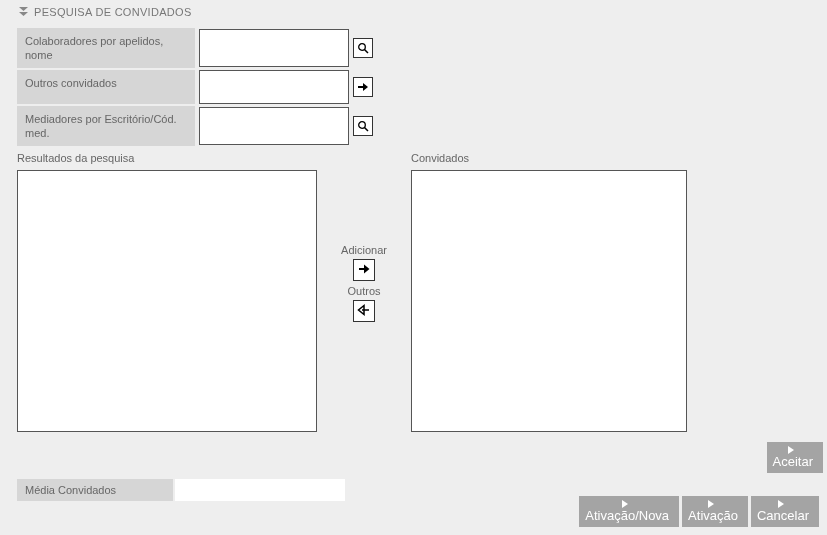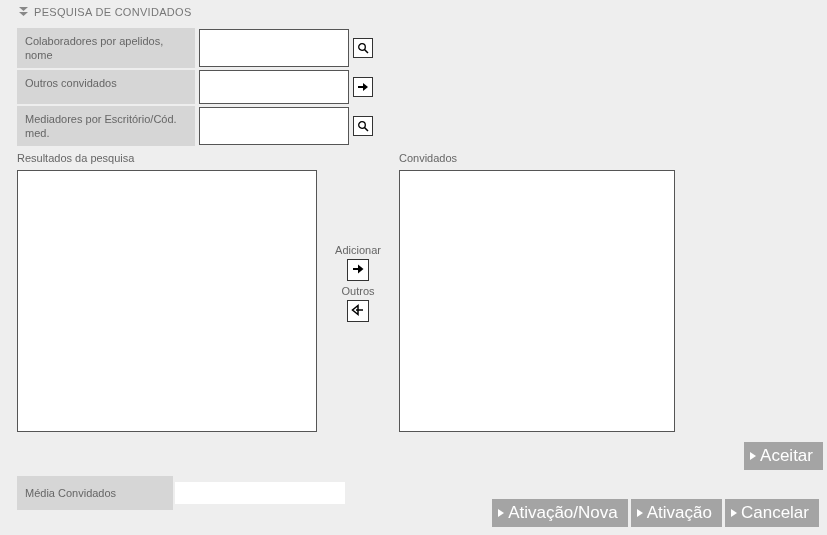--- a/index.html
+++ b/index.html
@@ -89,21 +89,21 @@
       color: #666;
       margin-bottom: 6px;
     }
     .listbox {
       border: 1px solid #555;
       background: #fff;
     }
     .listbox.results { width: 300px; height: 262px; }
     .listbox.guests  { width: 276px; height: 262px; }
     .transfer-col {
-      width: 82px;
+      width: 94px;
       display: flex;
       flex-direction: column;
       align-items: center;
       justify-content: center;
       margin-top: 90px;
     }
     .transfer-label {
       font-size: 11px;
       color: #666;
       margin-bottom: 3px;
@@ -121,40 +121,41 @@
       margin-bottom: 2px;
     }
     .accept-row {
       display: flex;
       justify-content: flex-end;
       padding: 10px 4px 4px 4px;
     }
     .action-btn {
       background: #a4a4a4;
       color: #fff;
-      font-size: 17px;
+      font-size: 13px;
       padding: 4px 10px 4px 6px;
       display: flex;
       align-items: center;
       cursor: pointer;
       margin-left: 3px;
       border: none;
+      flex-direction: column;
     }
     .action-btn .caret {
       margin-right: 4px;
       display: inline-flex;
     }
     .bottom-field-row {
       display: flex;
       align-items: center;
       padding: 2px 6px;
     }
     .bottom-label {
       width: 156px;
-      height: 34px;
+      height: 22px;
       background: #d6d6d6;
       font-size: 11px;
       color: #666;
       padding: 4px 8px;
       display:flex;
       align-items:center;
     }
     .bottom-input {
       width: 170px;
       height: 22px;

